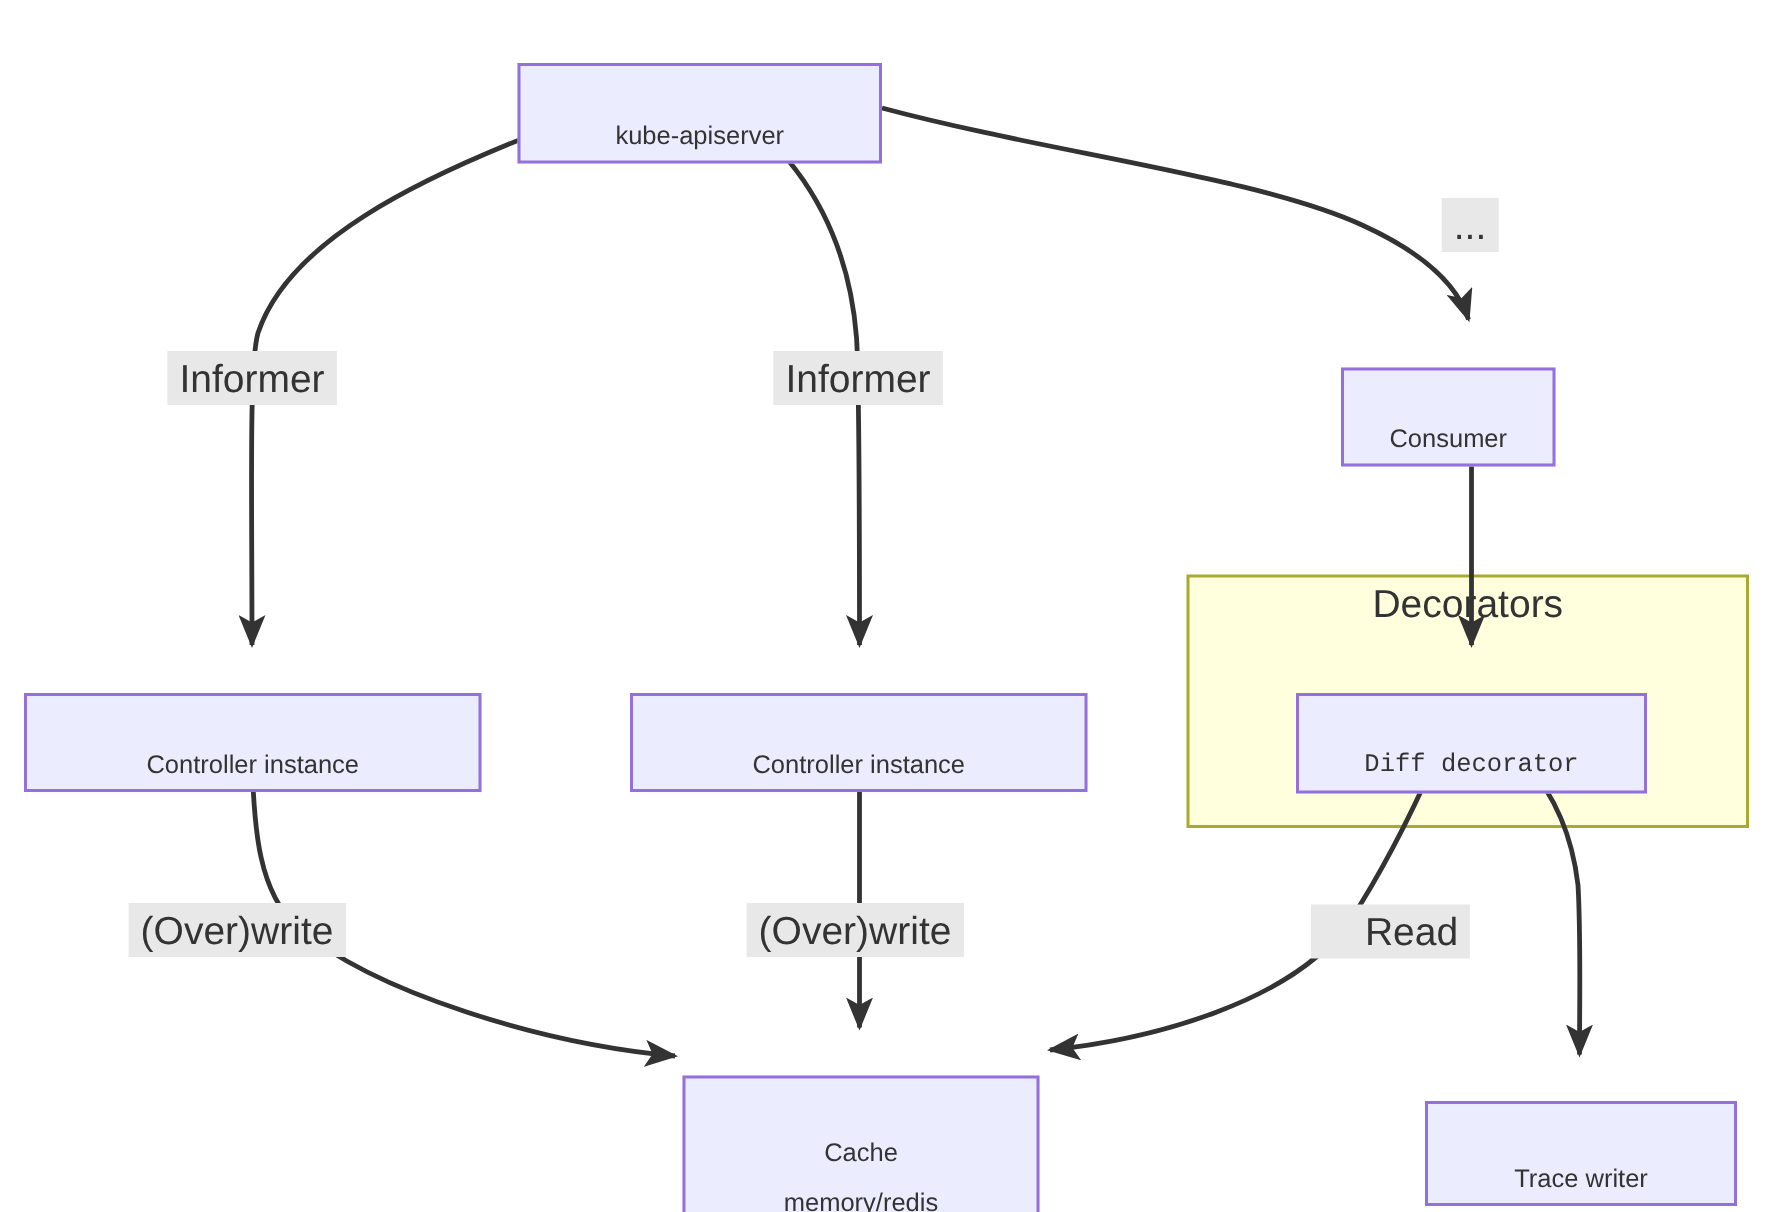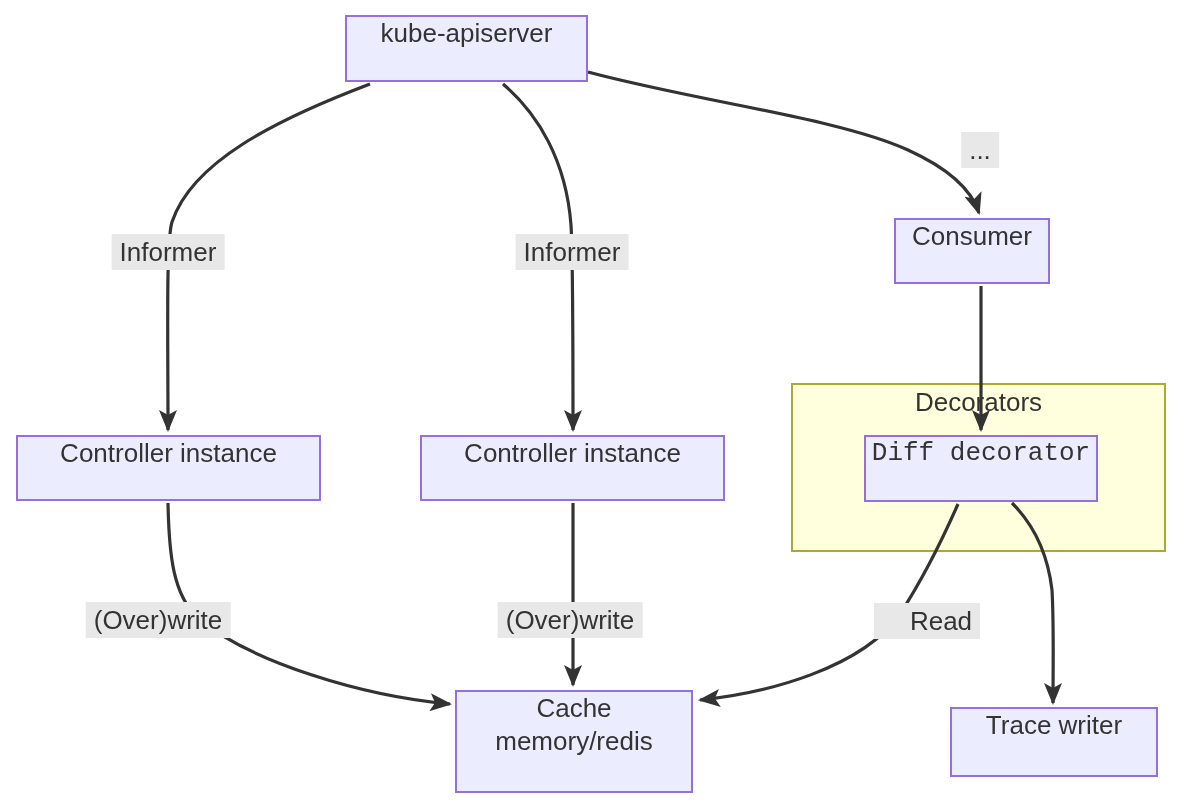--- a/index.html
+++ b/index.html
@@ -21,27 +21,28 @@
   }
   
   .node {
     position: absolute;
     box-sizing: border-box;
     background: #ECECFF;
     border: 2px solid #9370DB;
     display: flex;
     flex-direction: column;
     align-items: center;
-    justify-content: flex-start;
+    justify-content: flex-end;
     text-align: center;
-    font-size: 26px;
+    font-size: 17px;
     line-height: 33px;
     color: #333333;
     z-index: 3;
     white-space: nowrap;
+    margin-top: 27px;
   }
   
   .cluster {
     position: absolute;
     box-sizing: border-box;
     background: #FFFFDE;
     border: 2px solid #AAAA33;
     z-index: 1;
   }
   .cluster-label {
@@ -104,21 +105,21 @@
   </div>
 
   <div class="node" style="left:16px; top:435px; width:305px; height:66px;">
     <span>Controller instance</span>
   </div>
 
   <div class="node" style="left:420px; top:435px; width:305px; height:66px;">
     <span>Controller instance</span>
   </div>
 
-  <div class="node" style="left:894px; top:218px; width:156px; height:66px;">
+  <div class="node" style="left:894px; top:218px; width:143px; height:66px;">
     <span>Consumer</span>
   </div>
 
   <div class="node" style="left:864px; top:435px; width:234px; height:67px;font-family:Liberation Mono, monospace;">
     <span>Diff decorator</span>
   </div>
 
   <div class="node" style="left:455px; top:690px; width:238px; height:103px;">
     <span>Cache</span>
     <span>memory/redis</span>

